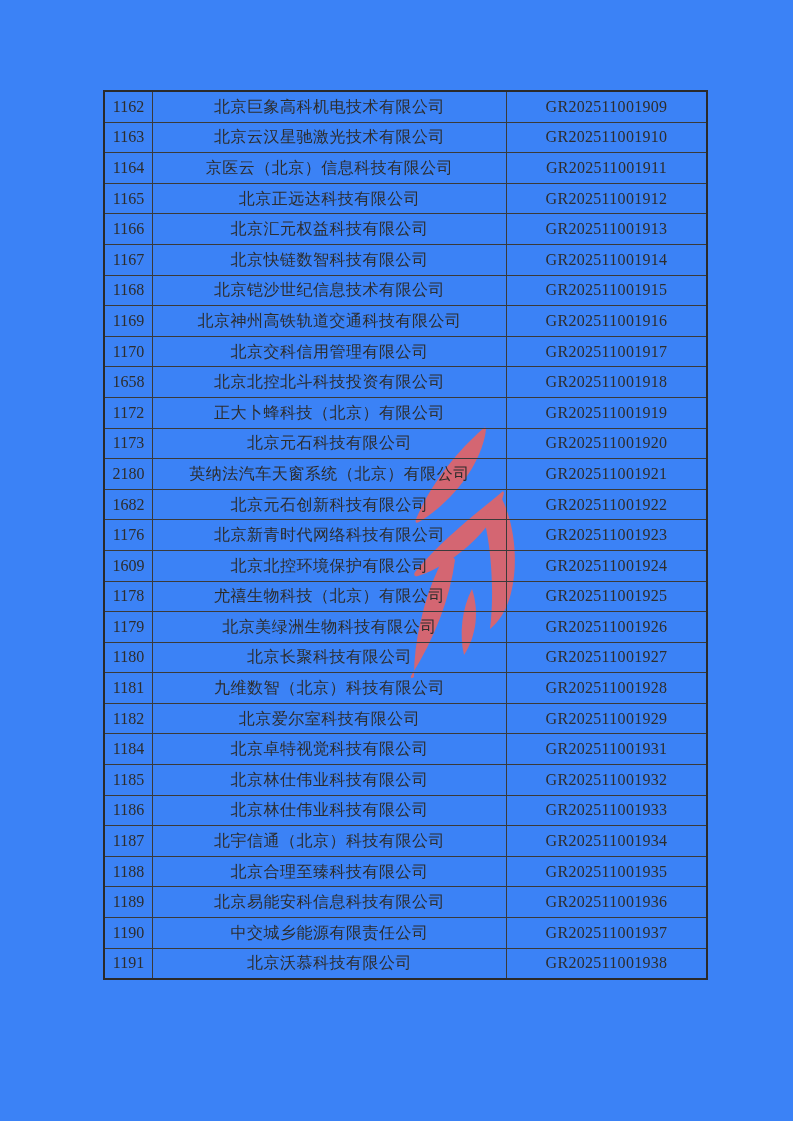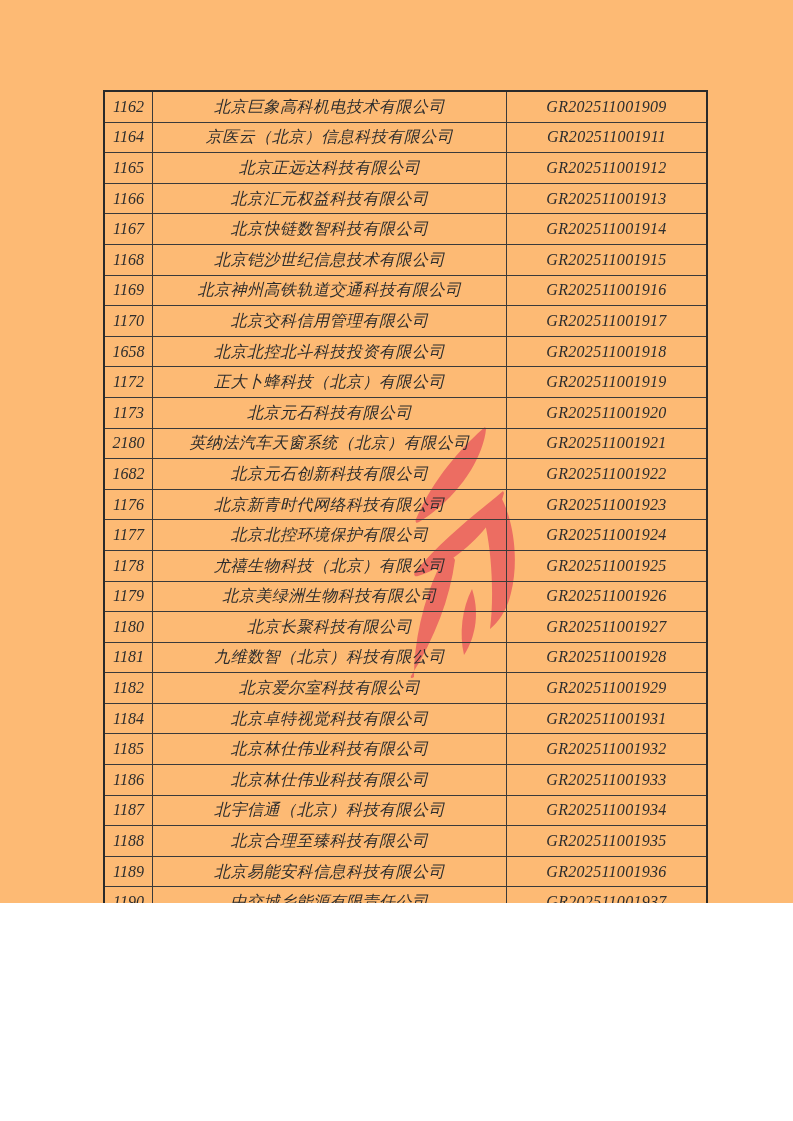--- a/index.html
+++ b/index.html
@@ -3,25 +3,24 @@
 <meta charset="utf-8">
 <style>
   html, body {
     margin: 0;
     padding: 0;
     background: #ffffff;
   }
   .page {
     position: relative;
     width: 793px;
-    height: 903px;
-    background: #fdba74;
+    height: 1121px;
+    background: #3b82f6;
     overflow: hidden;
     font-family: "Liberation Serif", "DejaVu Serif", serif;
-    font-style: italic;
   }
   .watermark {
     position: absolute;
     left: 402px;
     top: 421px;
     width: 122px;
     height: 260px;
     z-index: 1;
     opacity: 0.88;
     pointer-events: none;
@@ -76,20 +75,25 @@
   </svg>
 
   <table class="registry">
     <tbody>
     <tr>
       <td class="col-index">1162</td>
       <td class="col-company">北京巨象高科机电技术有限公司</td>
       <td class="col-code">GR202511001909</td>
     </tr>
 
+    <tr>
+      <td class="col-index">1163</td>
+      <td class="col-company">北京云汉星驰激光技术有限公司</td>
+      <td class="col-code">GR202511001910</td>
+    </tr>
 
     <tr>
       <td class="col-index">1164</td>
       <td class="col-company">京医云（北京）信息科技有限公司</td>
       <td class="col-code">GR202511001911</td>
     </tr>
 
     <tr>
       <td class="col-index">1165</td>
       <td class="col-company">北京正远达科技有限公司</td>
@@ -156,21 +160,21 @@
       <td class="col-code">GR202511001922</td>
     </tr>
 
     <tr>
       <td class="col-index">1176</td>
       <td class="col-company">北京新青时代网络科技有限公司</td>
       <td class="col-code">GR202511001923</td>
     </tr>
 
     <tr>
-      <td class="col-index">1177</td>
+      <td class="col-index">1609</td>
       <td class="col-company">北京北控环境保护有限公司</td>
       <td class="col-code">GR202511001924</td>
     </tr>
 
     <tr>
       <td class="col-index">1178</td>
       <td class="col-company">尤禧生物科技（北京）有限公司</td>
       <td class="col-code">GR202511001925</td>
     </tr>
 

